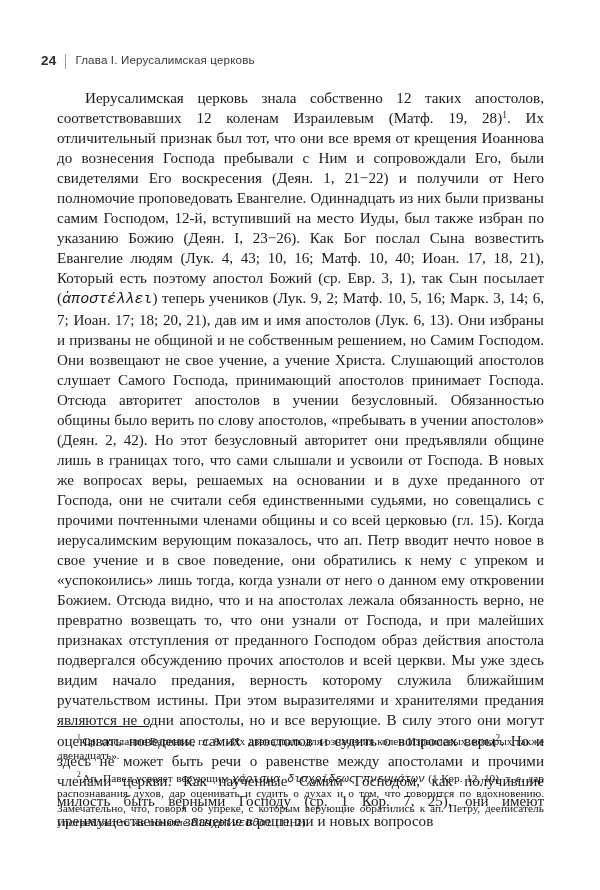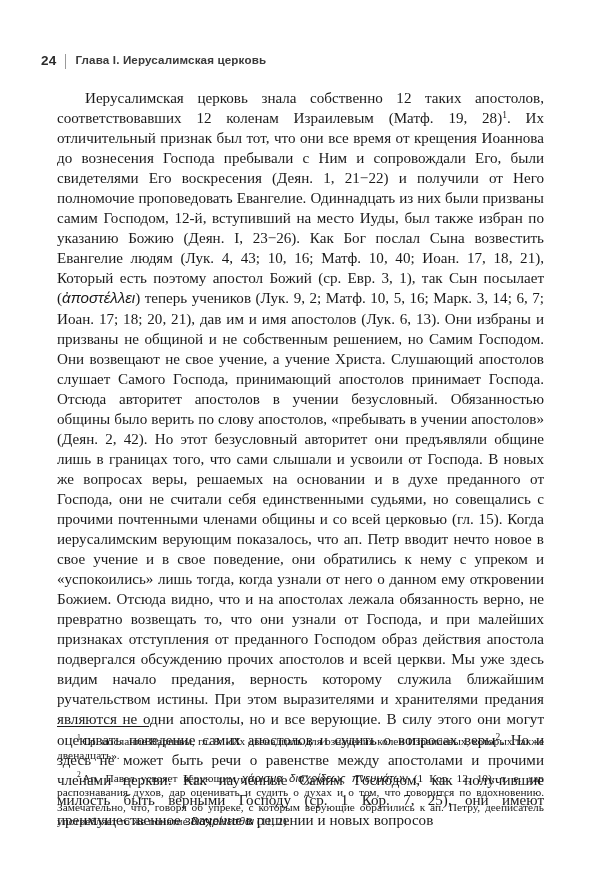--- a/index.html
+++ b/index.html
@@ -42,21 +42,21 @@
     line-height: 1;
   }
   .head-rule {
     display: inline-block;
     width: 1px;
     height: 15px;
     background: #9a9a9a;
   }
   .head-title {
     font-size: 11.6px;
-    font-weight: 700;
+    font-weight: 400;
     letter-spacing: 0.15px;
     line-height: 1;
     color: #3a3a3a;
   }
 
   
   .textblock {
     position: absolute;
     left: 57px;
     top: 88px;
@@ -66,21 +66,21 @@
     margin: 0;
     text-align: justify;
     text-justify: inter-word;
     font-size: 15.1px;
     line-height: 20.05px;
     text-indent: 28px;
     hyphens: manual;
     word-spacing: 0.1px;
   }
   .grk {
-    font-family: Liberation Sans, sans-serif;
+    font-family: Liberation Mono, monospace;
     font-style: italic;
   }
   sup.fnref {
     font-size: 9.5px;
     line-height: 0;
     vertical-align: 0.55em;
   }
 
   
   .footnotes {

